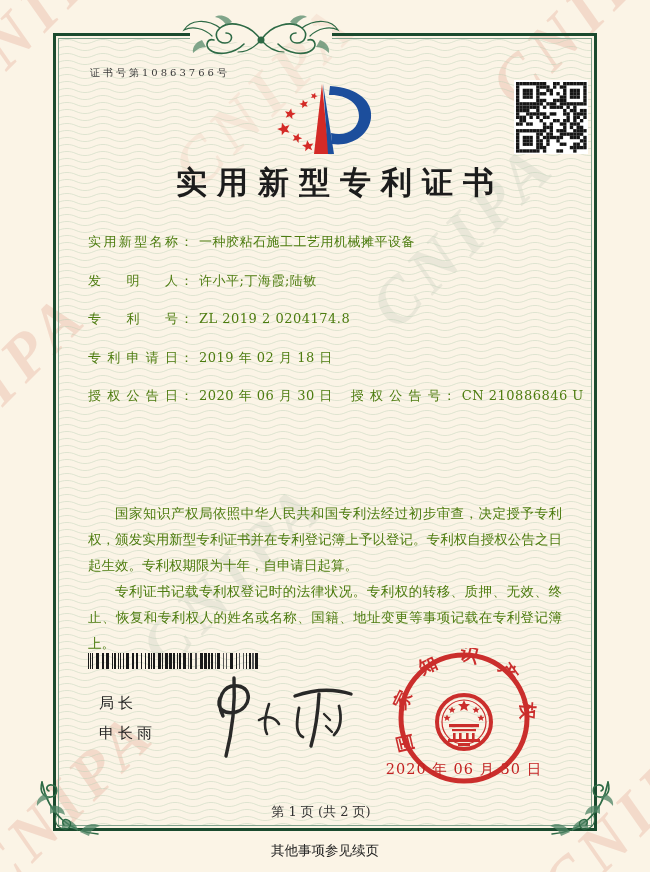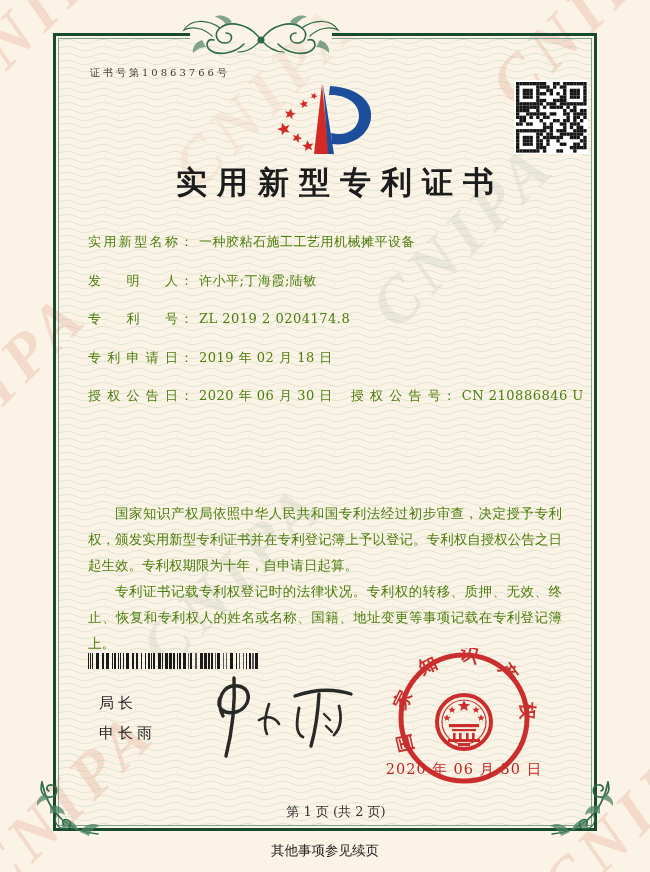--- a/index.html
+++ b/index.html
@@ -38,21 +38,21 @@
          color:#4d7c0f;text-align:justify;}
   .paras p{margin:0;text-indent:2em;}
   .barcode{position:absolute;left:88px;top:653px;width:172px;height:16px;z-index:5;}
   .officer{position:absolute;left:99px;top:694px;z-index:5;font-family:"Liberation Sans","DejaVu Sans",sans-serif;
            font-size:15px;color:#1f1f1f;letter-spacing:4px;}
   .officer .name{margin-top:11px;}
   .sig{position:absolute;left:193px;top:670px;width:185px;height:102px;z-index:5;}
   .seal{position:absolute;left:389px;top:648px;width:150px;height:140px;z-index:6;opacity:.93;}
   .seal-date{position:absolute;left:383px;top:760px;width:162px;text-align:center;font-size:14.5px;
              color:#c32222;letter-spacing:1px;z-index:7;white-space:nowrap;}
-  .page-num{position:absolute;left:64px;top:803px;width:544px;text-align:center;font-size:13px;color:#333;z-index:5;}
+  .page-num{position:absolute;left:49px;top:803px;width:544px;text-align:center;font-size:13px;color:#333;z-index:5;}
   .note{position:absolute;left:0;top:842px;width:650px;text-align:center;font-size:13.5px;color:#222;z-index:5;}
 </style>
 </head>
 <body>
 
 <div class="page">
 
   <div class="wm wm1">CNIPA</div>
   <div class="wm f wm2">CNIPA</div>
   <div class="wm wm3">CNIPA</div>

